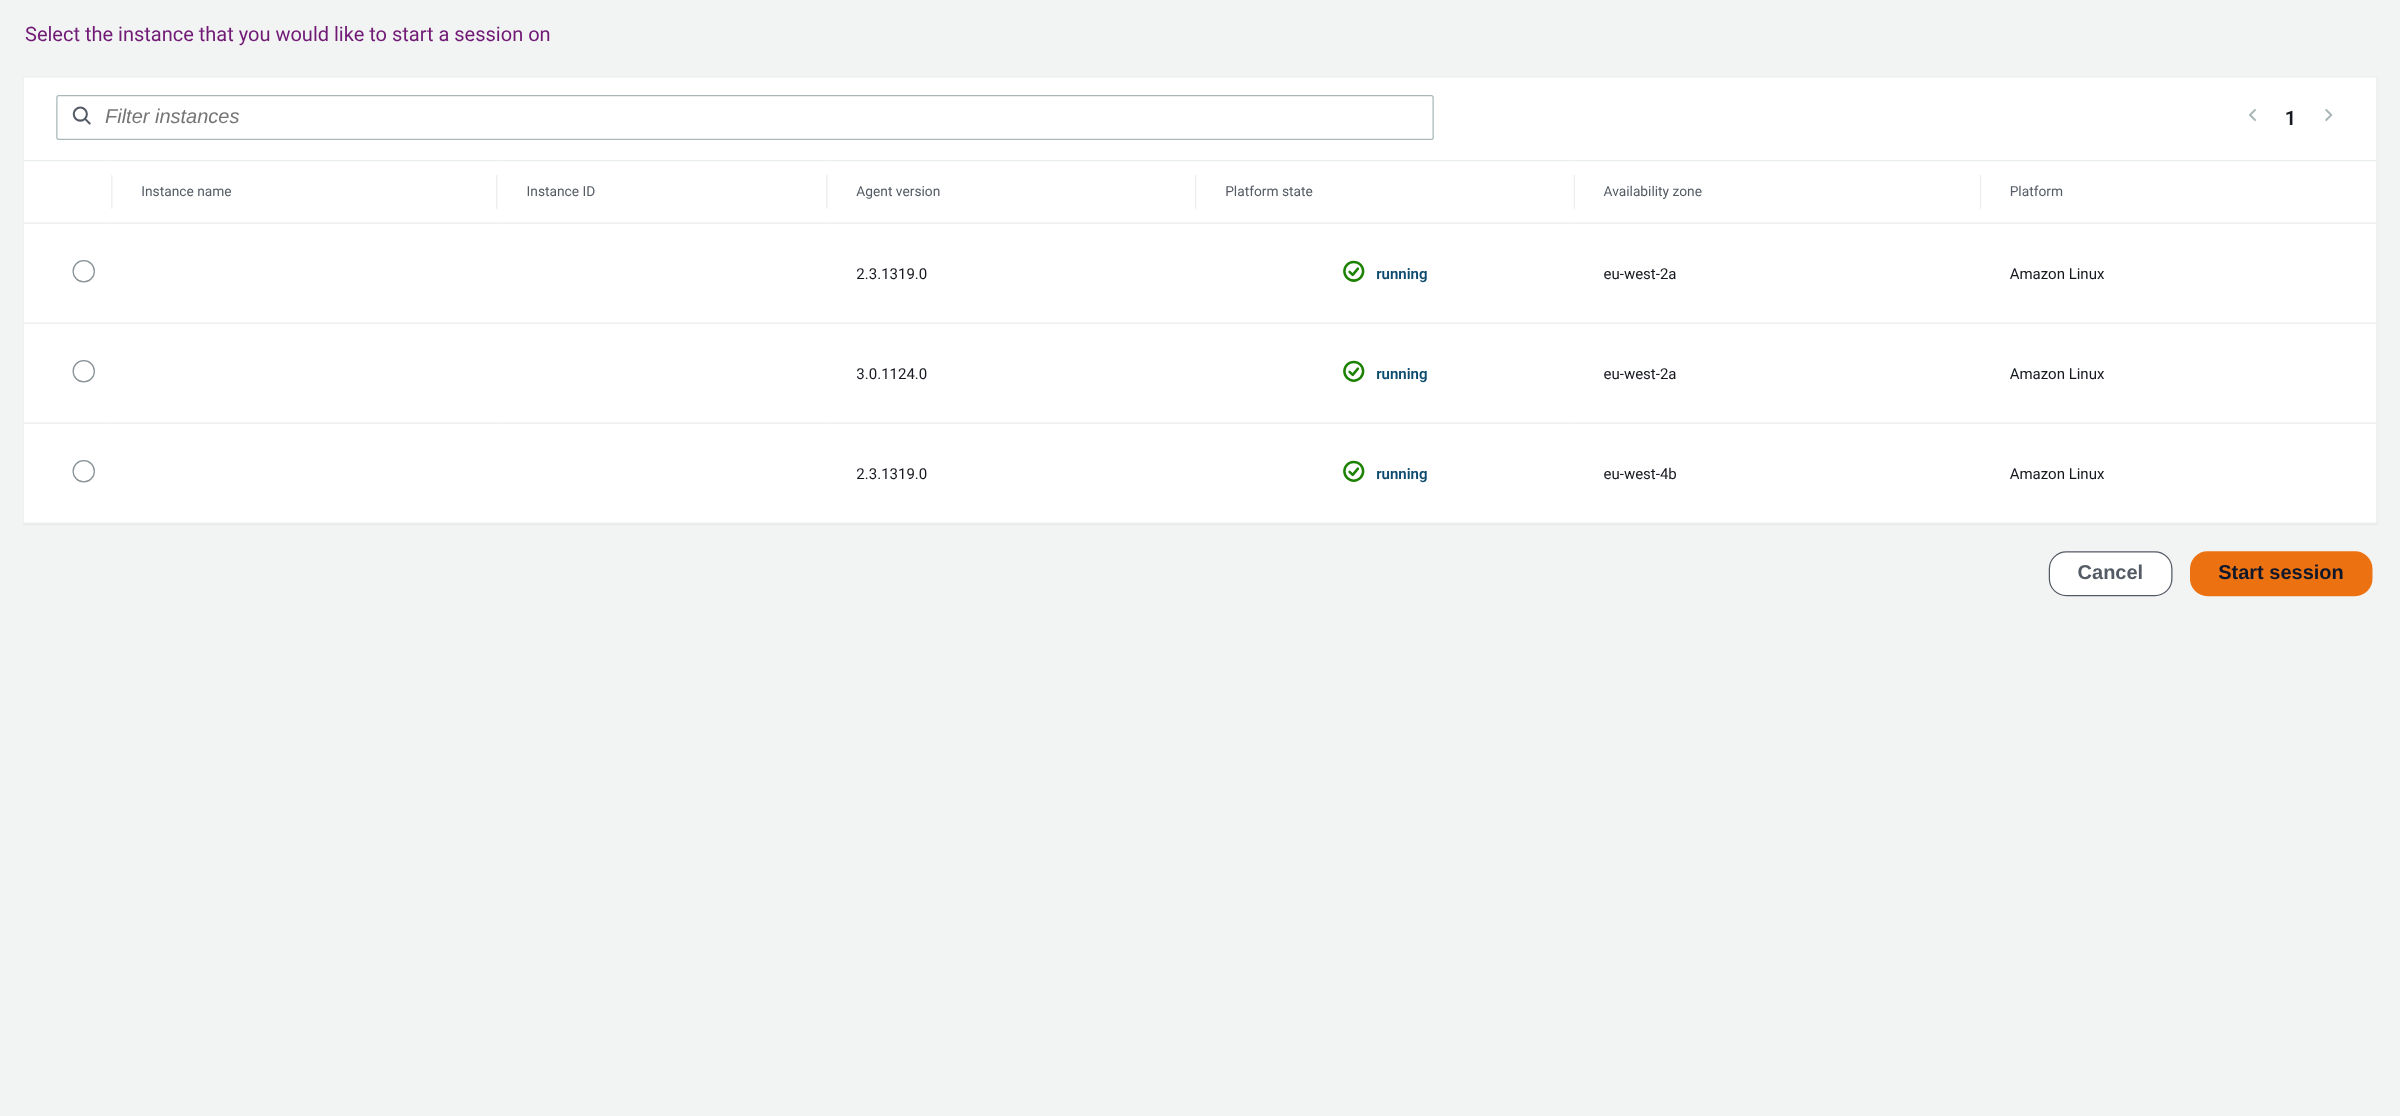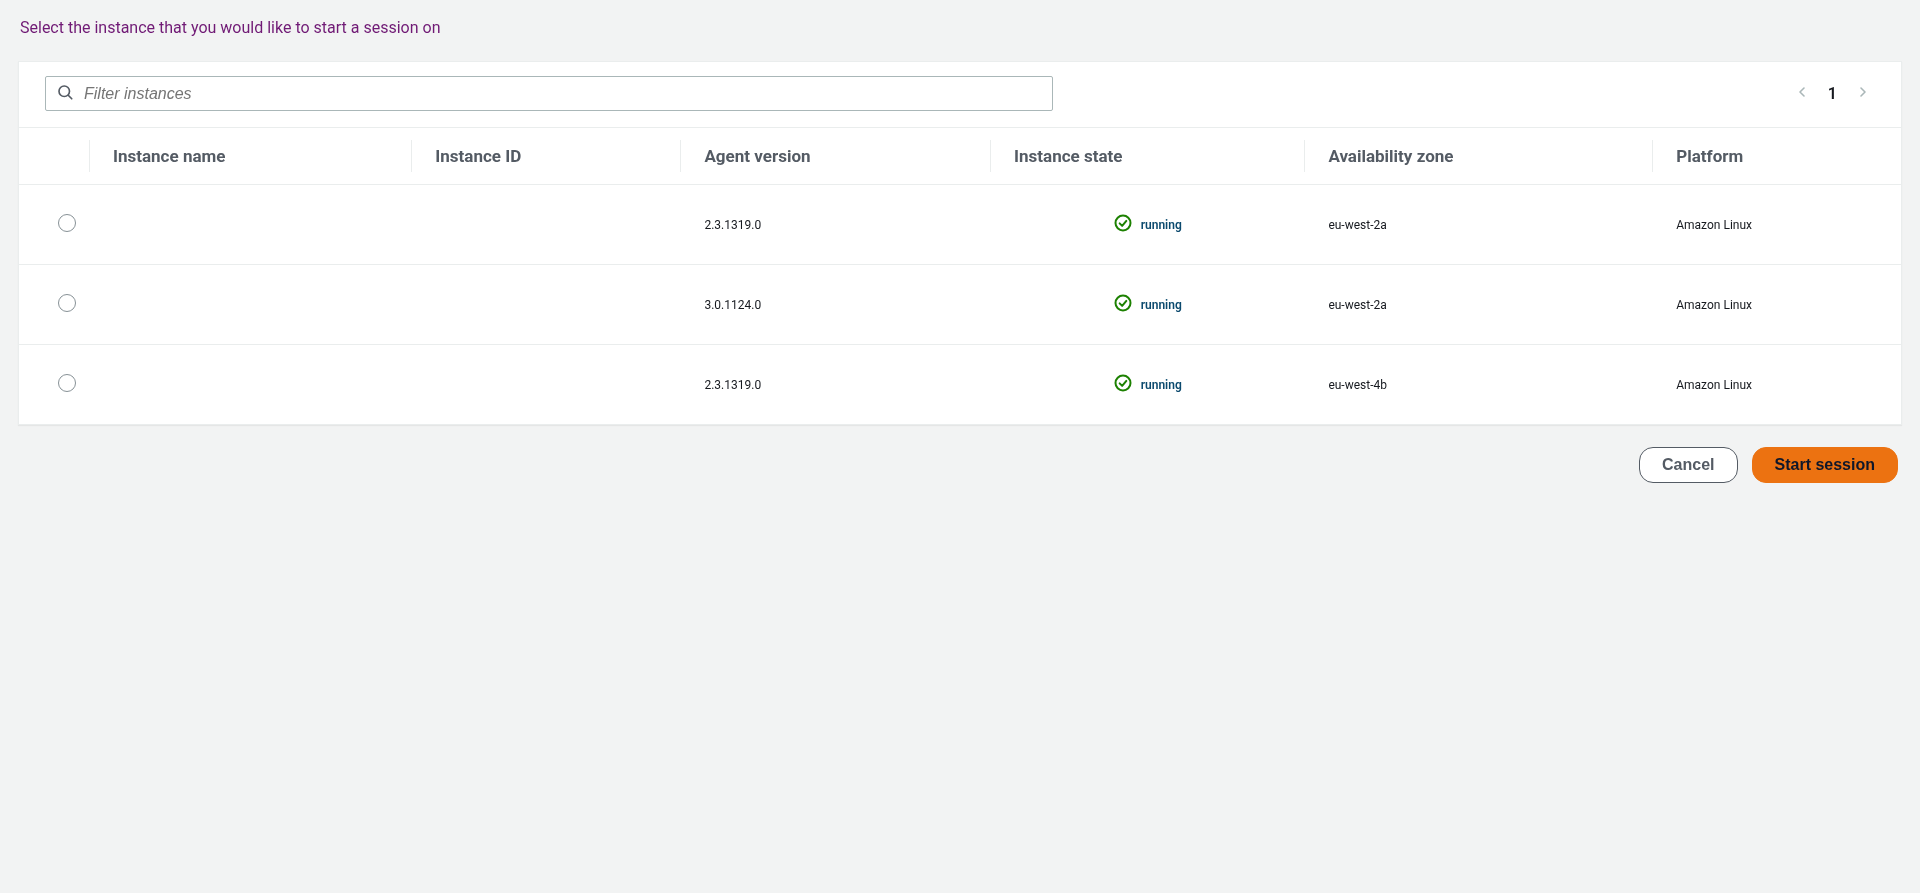--- a/index.html
+++ b/index.html
@@ -45,21 +45,21 @@
     }
     .toolbar-row {
       display: flex;
       align-items: center;
       justify-content: space-between;
       padding: 14px 26px 16px 26px;
       gap: 20px;
     }
     .filter-wrap {
       flex: 0 0 auto;
-      width: 1008px;
+      width: 1102px;
       max-width: 65%;
       display: flex;
       align-items: center;
       border: 1px solid #aab7b8;
       border-radius: 2px;
       padding: 6px 10px;
       background: #ffffff;
     }
     .filter-wrap svg { flex: 0 0 auto; margin-right: 10px; }
     .filter-input {
@@ -86,22 +86,22 @@
       font-size: 16px;
       font-weight: 600;
       color: #16191f;
     }
     table {
       width: 100%;
       border-collapse: collapse;
     }
     thead th {
       text-align: left;
-      font-size: 17px;
-      font-weight: 700;
+      font-size: 11px;
+      font-weight: 400;
       color: #545b64;
       padding: 18px 24px;
       border-bottom: 1px solid #eaeded;
       border-top: 1px solid #eaeded;
       position: relative;
     }
     thead th:not(:first-child)::before {
       content: "";
       position: absolute;
       left: 0;
@@ -203,21 +203,21 @@
     </div>
   </div>
 
   <table>
     <thead>
       <tr>
         <th class="radio-col"></th>
         <th>Instance name</th>
         <th>Instance ID</th>
         <th>Agent version</th>
-        <th>Instance state</th>
+        <th>Platform state</th>
         <th>Availability zone</th>
         <th>Platform</th>
       </tr>
     </thead>
     <tbody id="rows">
         <tr>
           <td class="radio-col"><span class="radio"></span></td>
           <td></td>
           <td></td>
           <td>2.3.1319.0</td>

